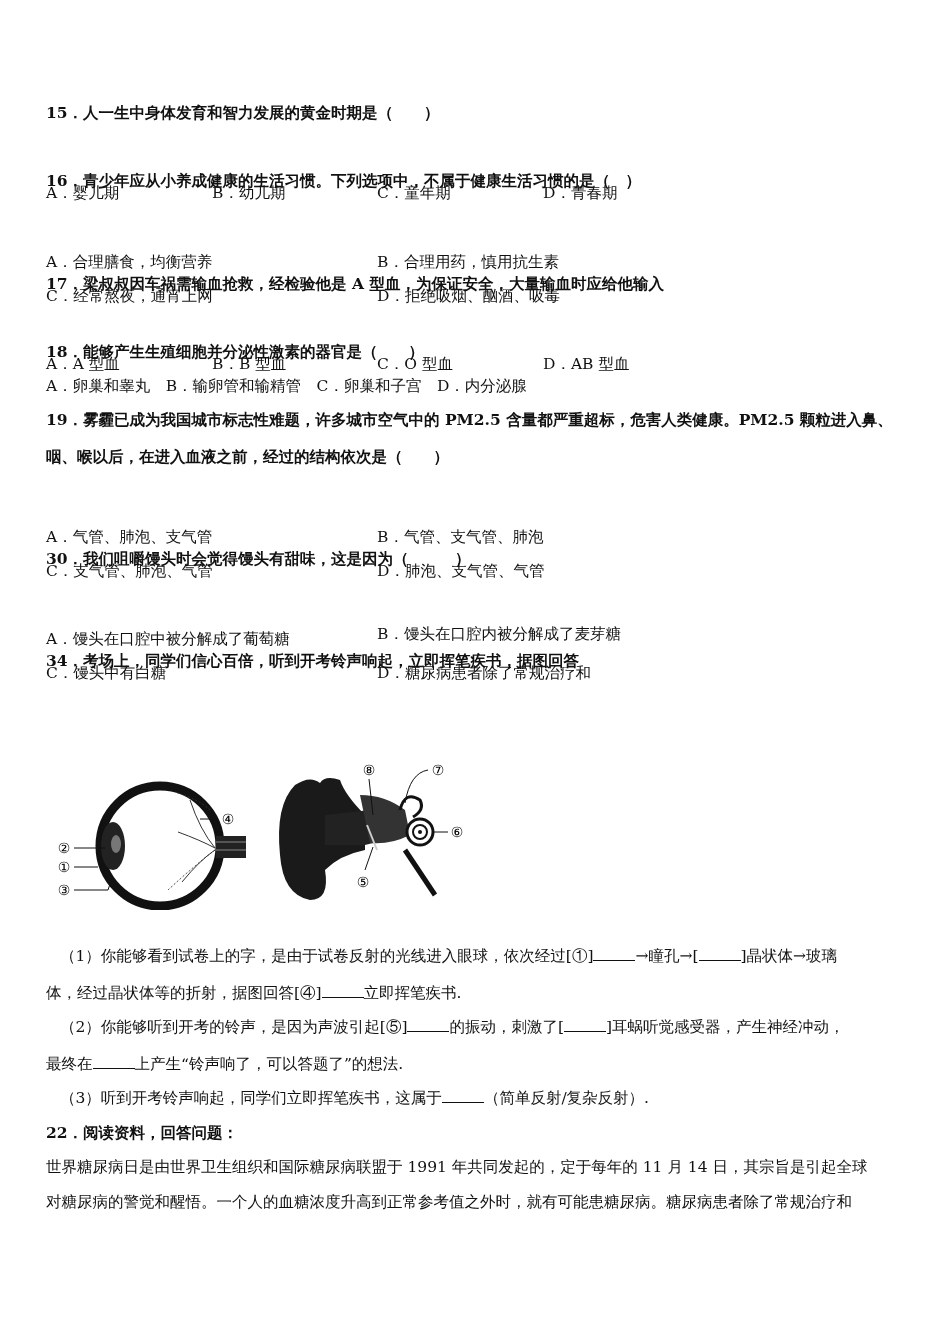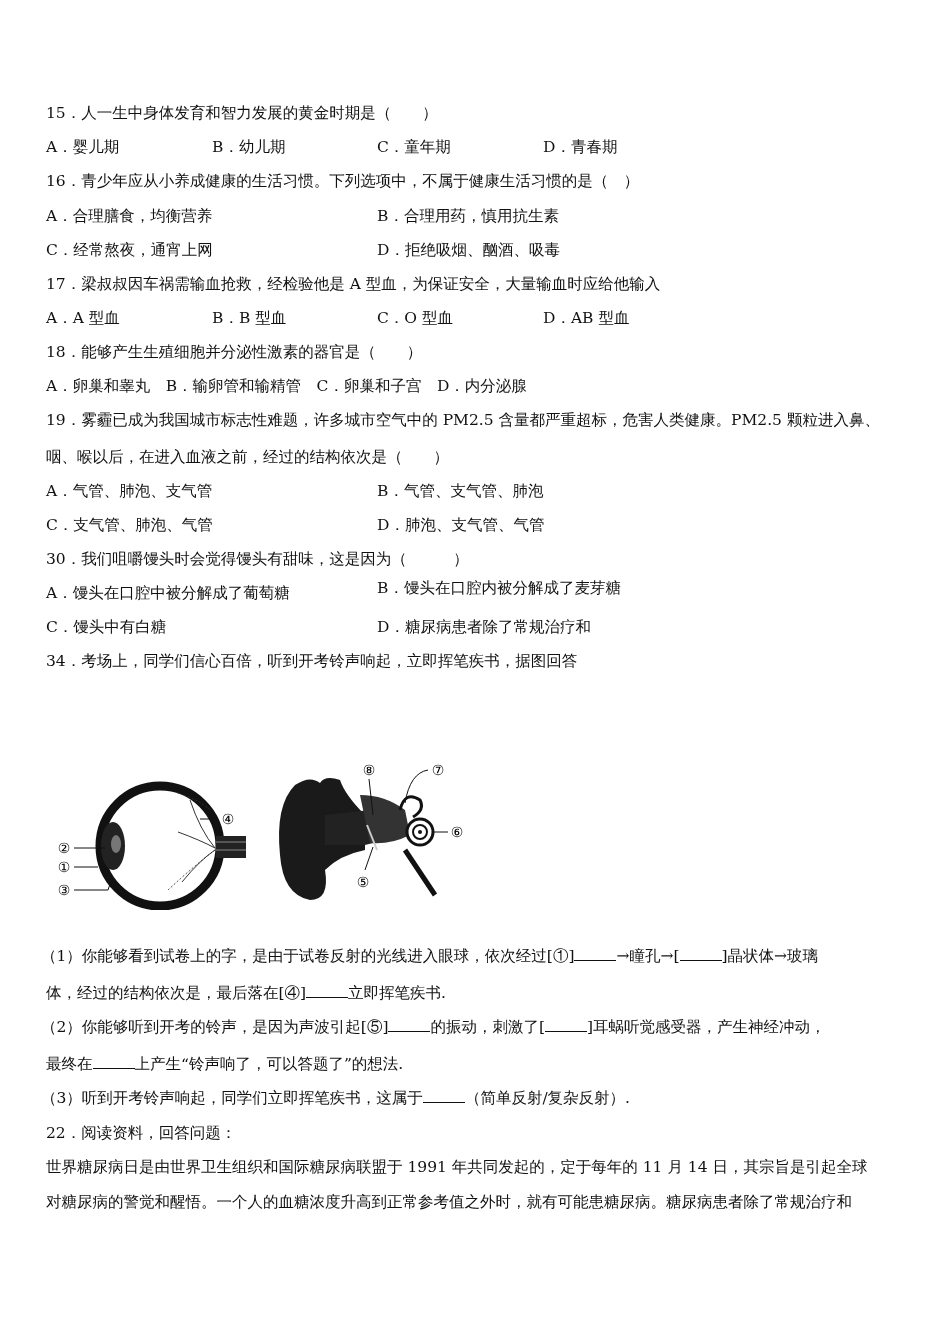--- a/index.html
+++ b/index.html
@@ -1,21 +1,21 @@
 <!DOCTYPE html>
 <html><head>
 <meta charset="utf-8">
 <style>
   html, body { margin:0; padding:0; background:#ffffff; }
   body { width:950px; height:1344px; position:relative; overflow:hidden;
          font-family:"DejaVu Serif","Liberation Serif",serif; color:#111; }
   .line { position:absolute; left:46px; font-size:15.5px; line-height:20px; white-space:nowrap; }
-  .q { font-weight:normal; }
-  .opt { position:absolute; font-size:15.5px; line-height:20px; white-space:nowrap; }
-  .sub { left:41px; }
+  .q { font-weight:bold; }
+  .opt { position:absolute; font-size:15.5px; line-height:20px; white-space:nowrap;margin-top:46px; }
+  .sub { left:60px; }
   .blank { display:inline-block; border-bottom:1px solid #111; width:42px; height:14px; vertical-align:baseline; }
   .diagram { position:absolute; }
   svg text { font-family:"DejaVu Serif",serif; }
 </style>
 </head>
 <body>
 
 <div class="line q" style="top:103px">15．人一生中身体发育和智力发展的黄金时期是（　　）</div>
 <div class="opt" style="left:46px;top:137px">A．婴儿期</div>
 <div class="opt" style="left:212px;top:137px">B．幼儿期</div>
@@ -110,21 +110,21 @@
     <text x="173" y="20" font-size="14" text-anchor="middle">⑦</text>
     <text x="192" y="82" font-size="14" text-anchor="middle">⑥</text>
     <text x="98" y="132" font-size="14" text-anchor="middle">⑤</text>
   </svg>
 </div>
 
 <div class="line sub" style="top:946px">
   <span>（1）你能够看到试卷上的字，是由于试卷反射的光线进入眼球，依次经过[①]</span><span class="blank"></span><span>→瞳孔→[</span><span class="blank"></span><span>]晶状体→玻璃</span>
 </div>
 <div class="line" style="top:983px">
-  <span>体，经过的结构依次是，最后落在[④]</span><span class="blank"></span><span>立即挥笔疾书.</span>
+  <span>体，经过晶状体等的折射，据图回答[④]</span><span class="blank"></span><span>立即挥笔疾书.</span>
 </div>
 <div class="line sub" style="top:1017px">
   <span>（2）你能够听到开考的铃声，是因为声波引起[⑤]</span><span class="blank"></span><span>的振动，刺激了[</span><span class="blank"></span><span>]耳蜗听觉感受器，产生神经冲动，</span>
 </div>
 <div class="line" style="top:1054px">
   <span>最终在</span><span class="blank"></span><span>上产生“铃声响了，可以答题了”的想法.</span>
 </div>
 <div class="line sub" style="top:1088px">
   <span>（3）听到开考铃声响起，同学们立即挥笔疾书，这属于</span><span class="blank"></span><span>（简单反射/复杂反射）.</span>
 </div>

